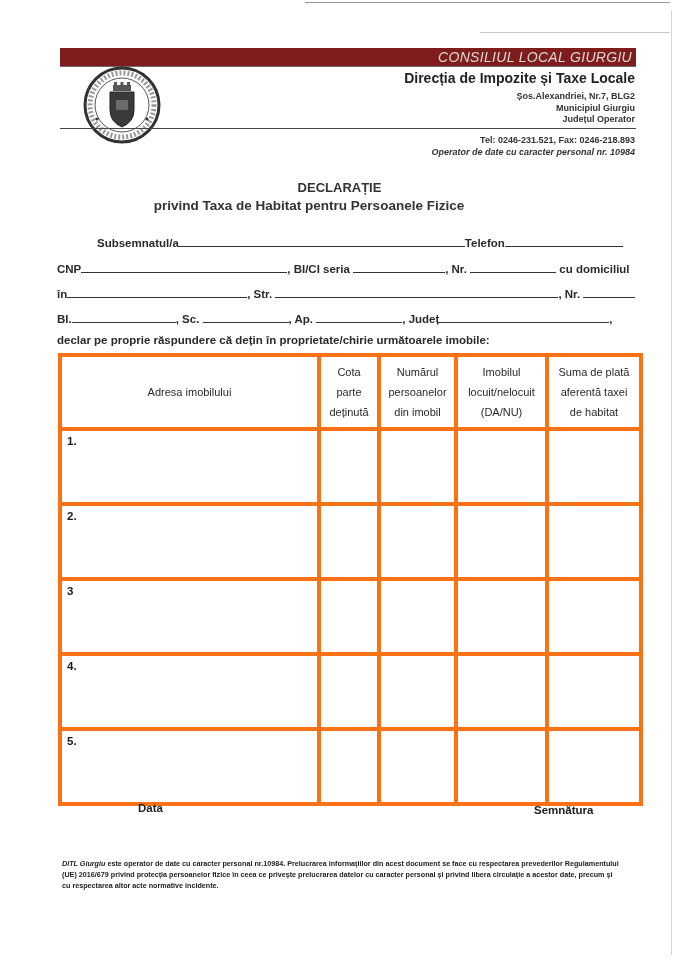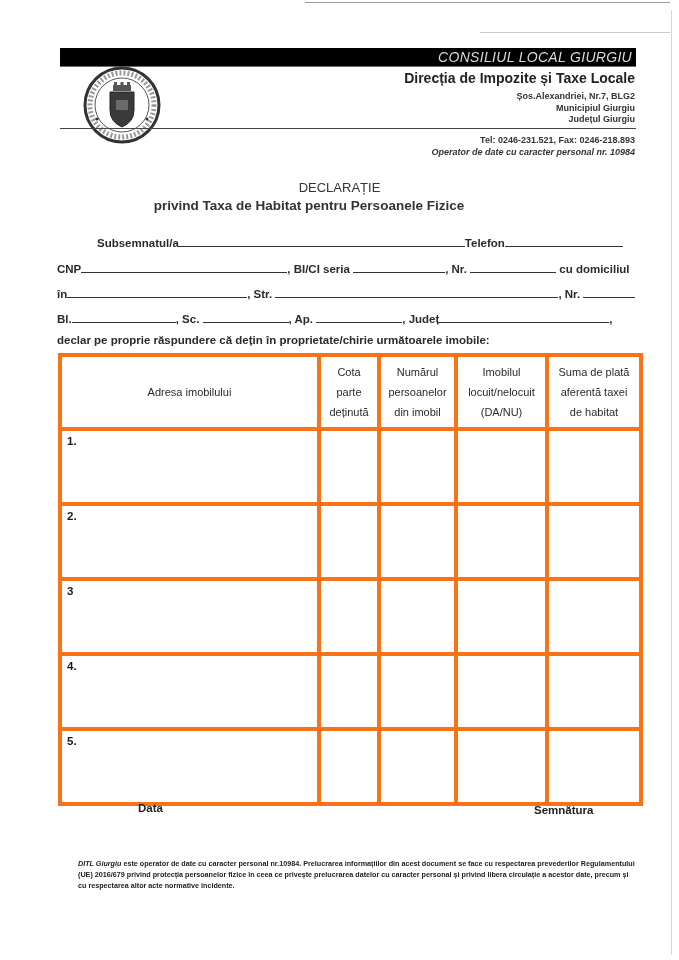--- a/index.html
+++ b/index.html
@@ -6,48 +6,48 @@
     body {
       width:679px; height:960px; position:relative; overflow:hidden;
       background:#ffffff; color:#1a1a1a;
       font-family:"Liberation Sans", sans-serif;
     }
     .abs { position:absolute; }
     .scan-top { left:305px; top:2px; width:365px; height:1px; background:#9a9a9a; }
     .scan-top2 { left:480px; top:32px; width:190px; height:1px; background:#c8c8c8; }
     .right-edge { left:671px; top:10px; width:1px; height:945px; background:#d6d6d6; }
 
-    .hdr-bar { left:60px; top:48px; width:576px; height:18px; background:#000000;
+    .hdr-bar { left:60px; top:48px; width:576px; height:18px; background:#7f1d1d;
       border-bottom:1px solid #6a6a6a; }
     .hdr-bar-title { position:absolute; right:4px; top:0px; font-style:italic; font-size:14px;
       color:#d9d9d9; letter-spacing:0.3px; line-height:18px; }
 
     .seal { left:83px; top:66px; width:78px; height:78px; }
     .hdr-line { left:60px; top:128px; width:576px; height:1px; background:#444; }
 
     .org-name { right:44px; top:70px; font-weight:bold; font-size:14px; color:#222; text-align:right; }
     .org-addr { right:44px; top:91px; font-size:9px; font-weight:bold; color:#333; text-align:right; line-height:11.5px; }
     .org-contact { right:44px; top:134px; font-size:9px; font-weight:bold; color:#333; text-align:right; line-height:12px; }
     .org-contact .op { font-style:italic; }
 
-    .doc-title { left:0; width:679px; top:180px; text-align:center; font-weight:normal; font-size:13px; color:#333; }
+    .doc-title { left:0; width:679px; top:180px; text-align:center; font-weight:bold; font-size:13px; color:#333; }
     .doc-subtitle { left:12px; width:594px; top:198px; text-align:center; font-weight:bold; font-size:13.5px; color:#333; }
 
     .form-line { position:absolute; font-size:11.5px; font-weight:bold; color:#2a2a2a; white-space:nowrap; }
     .blank { display:inline-block; border-bottom:1px solid #333; height:11px; vertical-align:baseline; }
 
     table.imob { position:absolute; left:58px; top:353px; width:581px; height:433px;
       border-collapse:collapse; table-layout:fixed; }
     table.imob td, table.imob th { border:4px solid #f97316; padding:0; }
     table.imob th { font-weight:normal; font-size:11px; color:#2a2a2a; line-height:20px; text-align:center; vertical-align:middle; height:70px; }
     table.imob td { vertical-align:top; height:71px; }
     .rownum { font-size:11.5px; font-weight:bold; padding:4px 0 0 5px; display:block; }
 
     .sig-label { font-size:11.5px; font-weight:bold; color:#222;margin-left:38px; }
-    .footer-note { left:62px; top:858px; width:560px; font-size:7.2px; font-weight:bold; color:#222; line-height:11px;margin-left:16px; }
+    .footer-note { left:62px; top:858px; width:560px; font-size:7.2px; font-weight:bold; color:#222; line-height:11px; }
     .footer-note i { font-style:italic; }
   </style>
 </head>
 <body>
 
 <div class="abs scan-top"></div>
 <div class="abs scan-top2"></div>
 <div class="abs right-edge"></div>
 
 <div class="abs hdr-bar">
@@ -69,21 +69,21 @@
     <circle cx="64" cy="53" r="1.5" fill="#333"></circle>
   </svg>
 </div>
 
 <div class="abs hdr-line"></div>
 
 <div class="abs org-name">Direcția de Impozite și Taxe Locale</div>
 <div class="abs org-addr">
   <div>Șos.Alexandriei, Nr.7, BLG2</div>
   <div>Municipiul Giurgiu</div>
-  <div>Județul Giurgiu</div>
+  <div>Județul Operator</div>
 </div>
 <div class="abs org-contact">
   <div>Tel: 0246-231.521, Fax: 0246-218.893</div>
   <div class="op">Operator de date cu caracter personal nr. 10984</div>
 </div>
 
 <div class="abs doc-title">DECLARAȚIE</div>
 <div class="abs doc-subtitle">privind Taxa de Habitat pentru Persoanele Fizice</div>
 
 <div class="form-line" style="left:97px; top:235px;">

